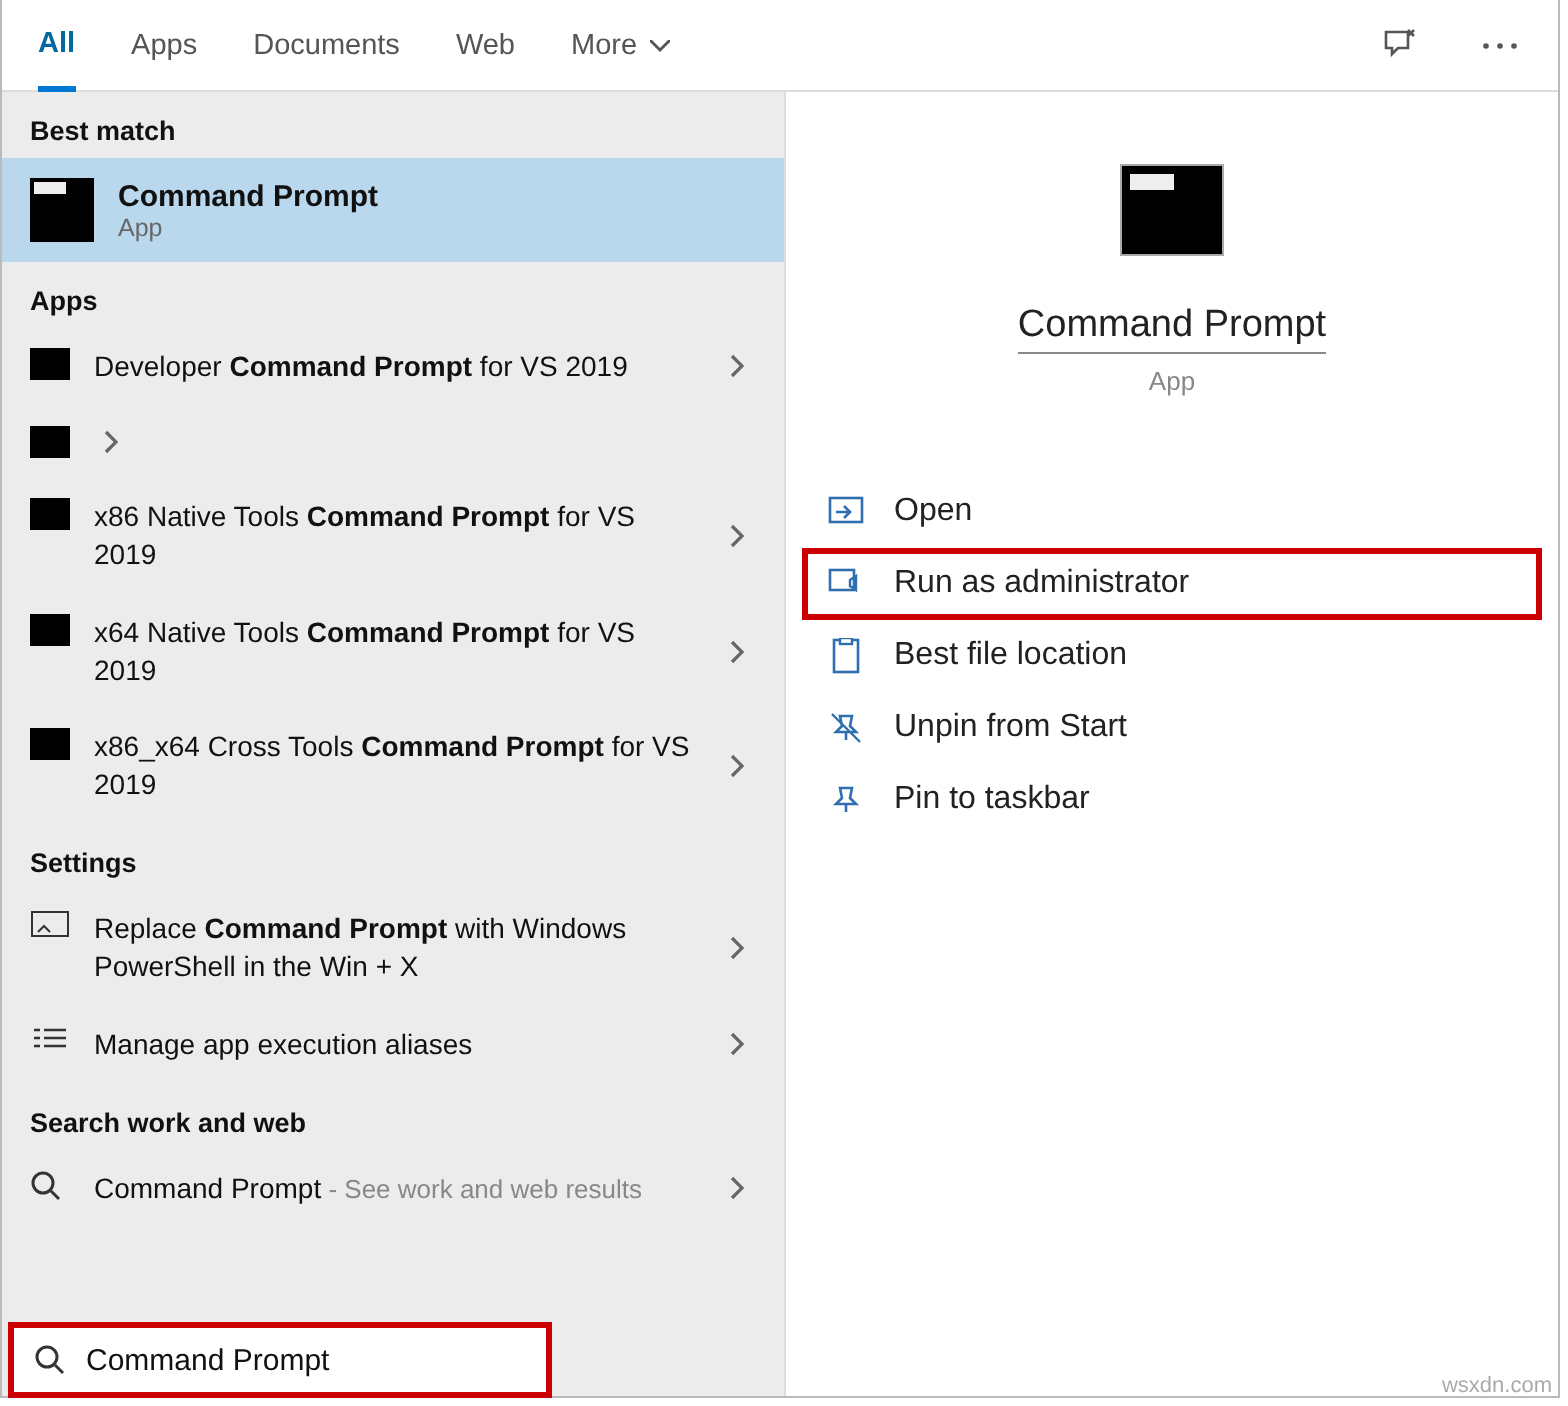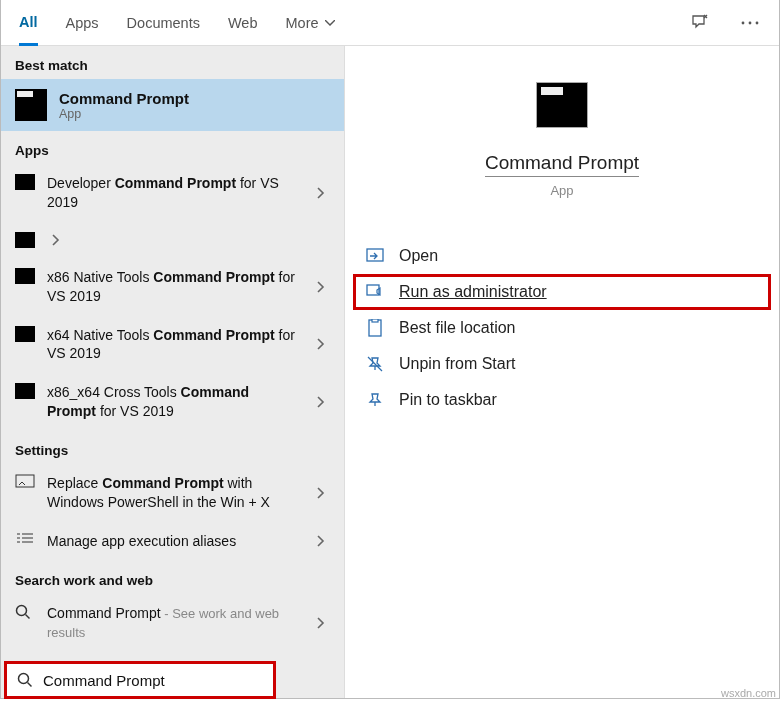--- a/index.html
+++ b/index.html
@@ -7,21 +7,21 @@
     .shell { width: 780px; height: 699px; border: 1px solid #bbb; border-top: none; display: flex; flex-direction: column; }
 
     .tabs { display: flex; align-items: center; height: 46px; padding: 0 18px; gap: 28px; border-bottom: 1px solid #ddd; }
     .tab { font-size: 14.5px; color: #555; cursor: pointer; height: 100%; display: flex; align-items: center; }
     .tab.active { color: #0369a1; border-bottom: 3px solid #0078d4; font-weight: 600; margin-bottom: -1px; }
     .tab-more { display: flex; align-items: center; gap: 6px; }
     .tab-spacer { flex: 1; }
     .tab-icon { width: 22px; height: 22px; display: flex; align-items: center; justify-content: center; color: #555; }
 
     .body { flex: 1; display: flex; min-height: 0; }
-    .left { width: 344px; background: #ececec; overflow-y: auto; border-right: 1px solid #ddd; }
+    .left { width: 392px; background: #ececec; overflow-y: auto; border-right: 1px solid #ddd; }
     .right { flex: 1; background: #fff; display: flex; flex-direction: column; }
 
     .section-label { font-size: 13.5px; font-weight: 600; padding: 12px 14px 6px; color: #111; }
     .best-match { display: flex; align-items: center; gap: 12px; padding: 10px 14px; background: #b9d7ed; }
     .bm-icon { width: 32px; height: 32px; background: #000; display: flex; align-items: flex-start; justify-content: flex-start; }
     .bm-icon-inner { width: 16px; height: 6px; background: #eee; margin: 2px; }
     .bm-title { font-size: 15px; font-weight: 700; color: #111; }
     .bm-sub { font-size: 12.5px; color: #666; }
 
     .list-item { display: flex; padding: 10px 14px; gap: 12px; cursor: pointer; }
@@ -32,21 +32,21 @@
     .chev { width: 18px; color: #666; display:flex; align-items:center; justify-content:center; }
 
     .preview { display: flex; flex-direction: column; align-items: center; padding-top: 36px; }
     .preview-icon { width: 52px; height: 46px; background: #000; border: 1px solid #aaa; margin-bottom: 24px; display:flex; }
     .preview-icon-inner { width: 22px; height: 8px; background: #eee; margin: 4px; }
     .preview-title { font-size: 19px; color: #222; border-bottom: 1px solid #888; padding-bottom: 2px; margin-bottom: 6px; }
     .preview-sub { font-size: 13px; color: #888; margin-bottom: 40px; }
 
     .actions { width: 100%; padding: 0 8px; }
     .action { display: flex; align-items: center; gap: 14px; padding: 9px 12px; font-size: 16px; color: #222; cursor: pointer; }
-    .action.highlight { outline: 3px solid #c00; outline-offset: -3px; text-decoration: underline; }
+    .action.highlight { outline: 3px solid #c00; outline-offset: -3px; }
     .action-icon { width: 20px; height: 18px; display: flex; align-items: center; justify-content: center; color: #2f6fb0; }
 
     .searchbar-wrap { position: absolute; left: 4px; bottom: 4px; width: 272px; height: 38px; border: 3px solid #c00; background: #fff; display: flex; align-items: center; padding: 0 10px; gap: 10px; }
     .search-icon { color: #444; }
     .search-input { flex: 1; border: none; outline: none; font-size: 15px; color: #111; }
 
     .watermark { position: absolute; right: 8px; bottom: 4px; font-size: 11px; color: #aaa; text-align: center; }
 
     svg { display: block; }
     b { font-weight: 700; }

